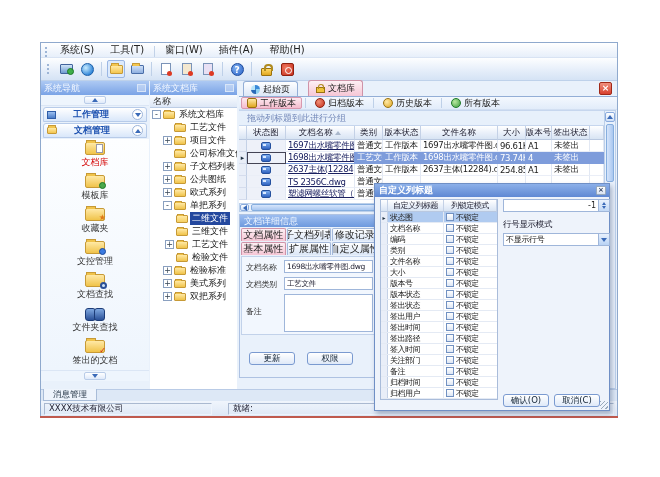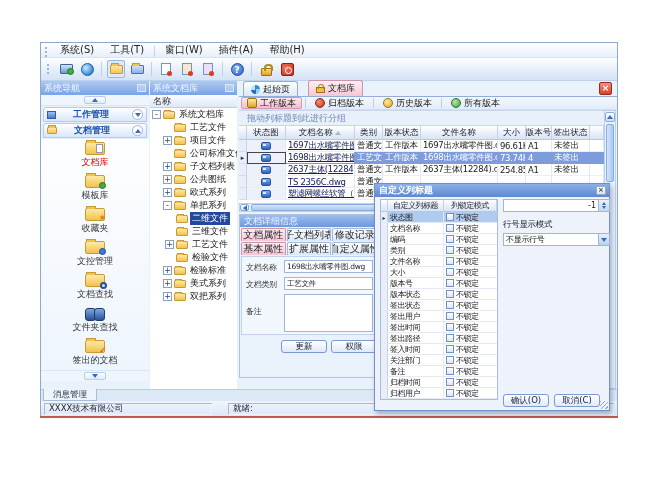--- a/index.html
+++ b/index.html
@@ -102,21 +102,21 @@
 .detail{left:239px;top:214px;width:139px;height:164px;background:#e9f1fb;border:1px solid #aec2e2;z-index:5}
 .dhead{height:12px;background:linear-gradient(#9cbdf0,#6d99de);color:#eef5ff;font-size:9px;line-height:12px;padding-left:4px}
 .dtabs{display:flex;height:14px;padding-top:1px;gap:1px;padding-left:1px}
 .dtab{flex:1;font-size:10px;display:flex;align-items:center;justify-content:center;border:1px solid #a3b8da;border-bottom:none;border-radius:2px 2px 0 0;background:linear-gradient(#fdfeff,#dce7f7);white-space:nowrap;overflow:hidden}
 .dtab.on{background:linear-gradient(#fdf0f4,#f6c6d5);border-color:#cf93a8}
 .dbody{margin:1px;background:#f2f7fe;border:1px solid #c2d2ea;padding:3px 2px 2px 2px}
 .frow{display:flex;align-items:flex-start;margin-bottom:4px}
 .flab{flex:none;width:40px;font-size:8px;color:#333;padding-top:2px;padding-left:2px;letter-spacing:-0.3px}
 .fin{flex:1;height:13px;background:#fff;border:1px solid #9fb6da;font-size:7.5px;line-height:12px;padding:0 2px;overflow:hidden;white-space:nowrap;letter-spacing:-0.3px;color:#223}
 .farea{flex:1;height:38px;background:#fff;border:1px solid #9fb6da}
-.dbtns{display:flex;gap:4px;justify-content:flex-end;padding:4px 0 0 9px}
+.dbtns{display:flex;gap:12px;justify-content:flex-start;padding:16px 0 0 9px}
 .xpbtn{width:46px;height:13px;border:1px solid #7a9ad0;border-radius:3px;background:linear-gradient(#ffffff,#dfe9f8);font-size:8.5px;display:flex;align-items:center;justify-content:center;color:#123}
 
 .dialog{left:374px;top:183px;width:236px;height:228px;background:#eef3fb;border:1px solid #6f8fc5;box-shadow:2px 3px 5px rgba(40,60,100,.35);z-index:9}
 .dlghead{height:13px;background:linear-gradient(#8cb0e9,#5f88d3);color:#fff;font-size:9px;font-weight:bold;line-height:13px;padding-left:4px;position:relative}
 .dlgx{position:absolute;right:3px;top:2px;width:10px;height:9px;border:1px solid #9ab;background:linear-gradient(#fff,#d8e2f2);font-size:7px;line-height:7px;text-align:center;color:#346;border-radius:1px}
 .dlgx::before{content:"×"}
 .dgrid{position:absolute;left:5px;top:15px;width:118px;background:#fff;border:1px solid #a9bcda}
 .dghead{display:grid;grid-template-columns:7px 56px 1fr;height:12px;font-size:8px}
 .dghead .hcell{letter-spacing:-0.5px}
 .drow{display:grid;grid-template-columns:7px 56px 1fr;height:11px;font-size:8px;border-bottom:1px solid #e4eaf4}

